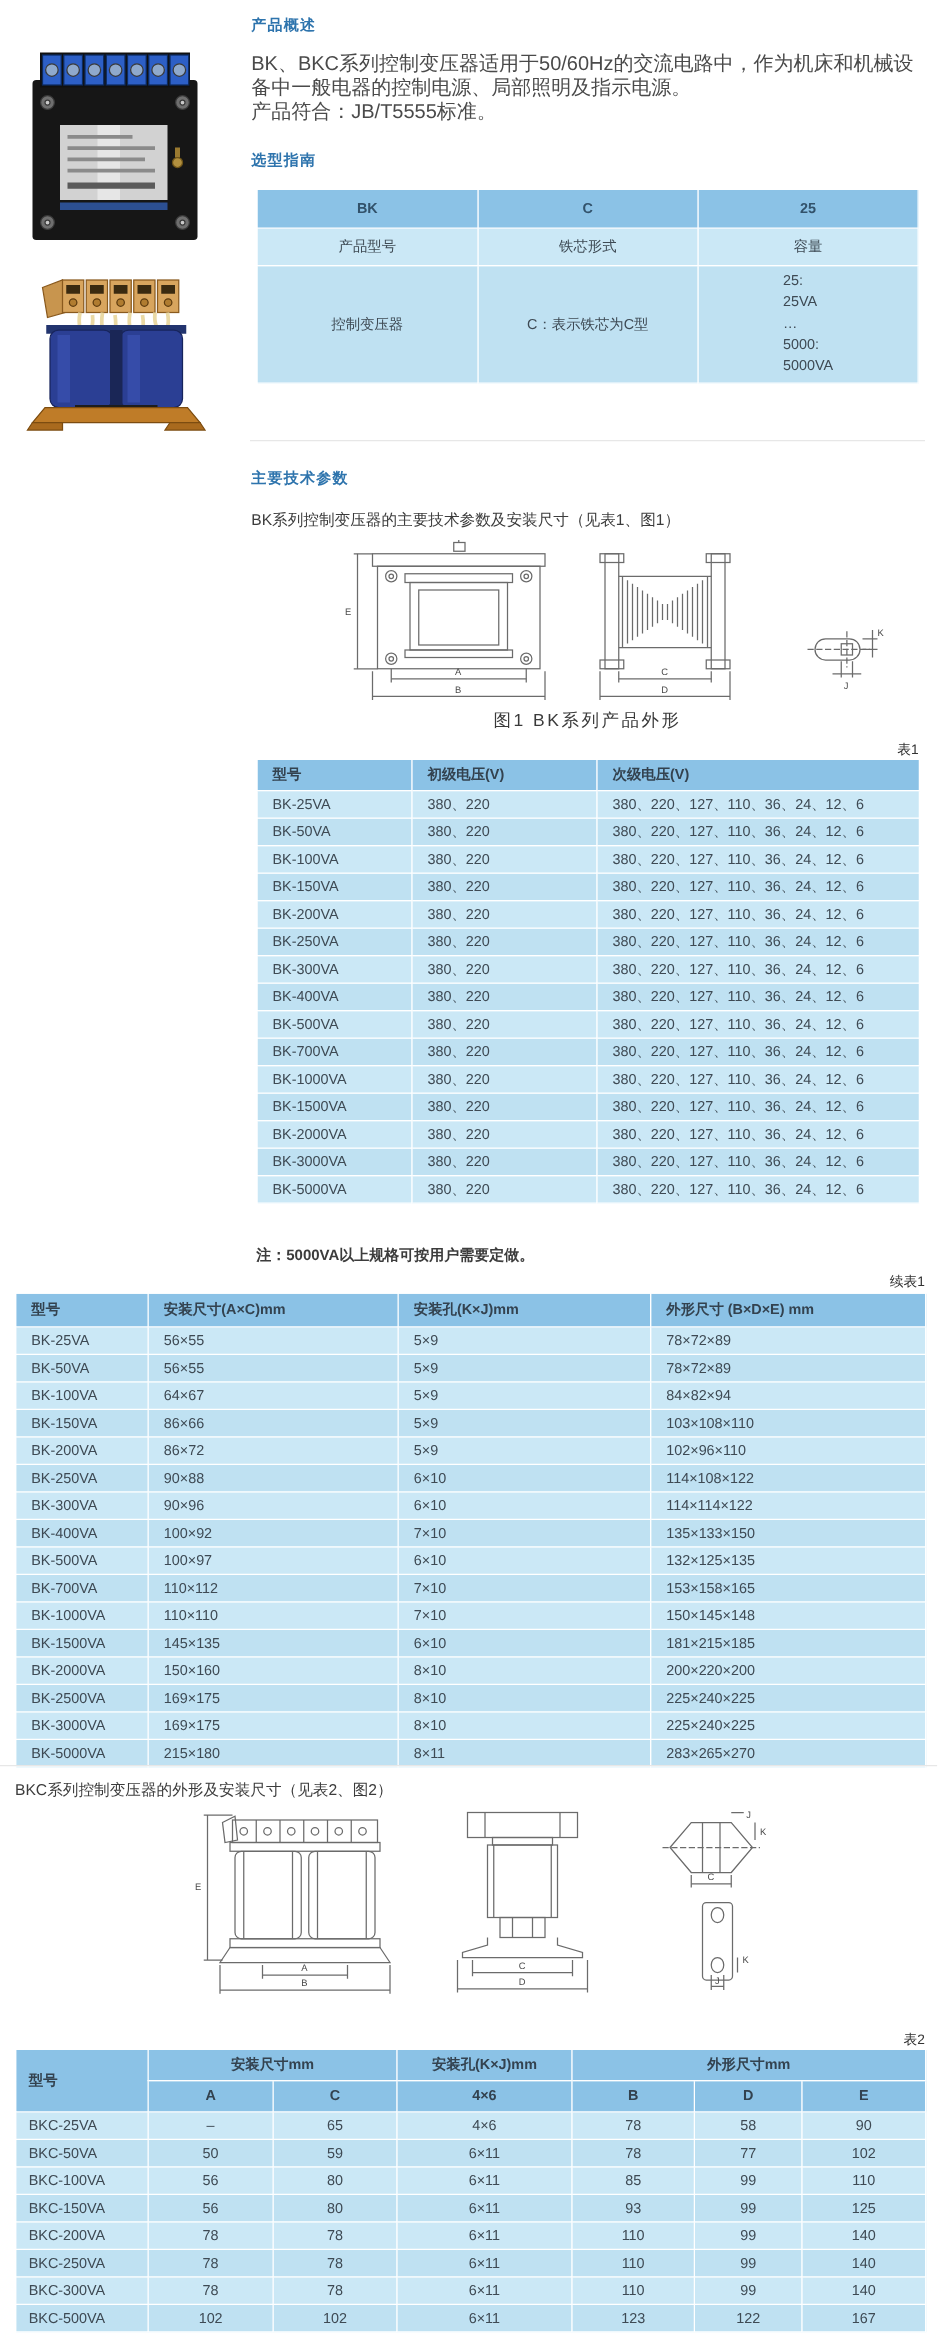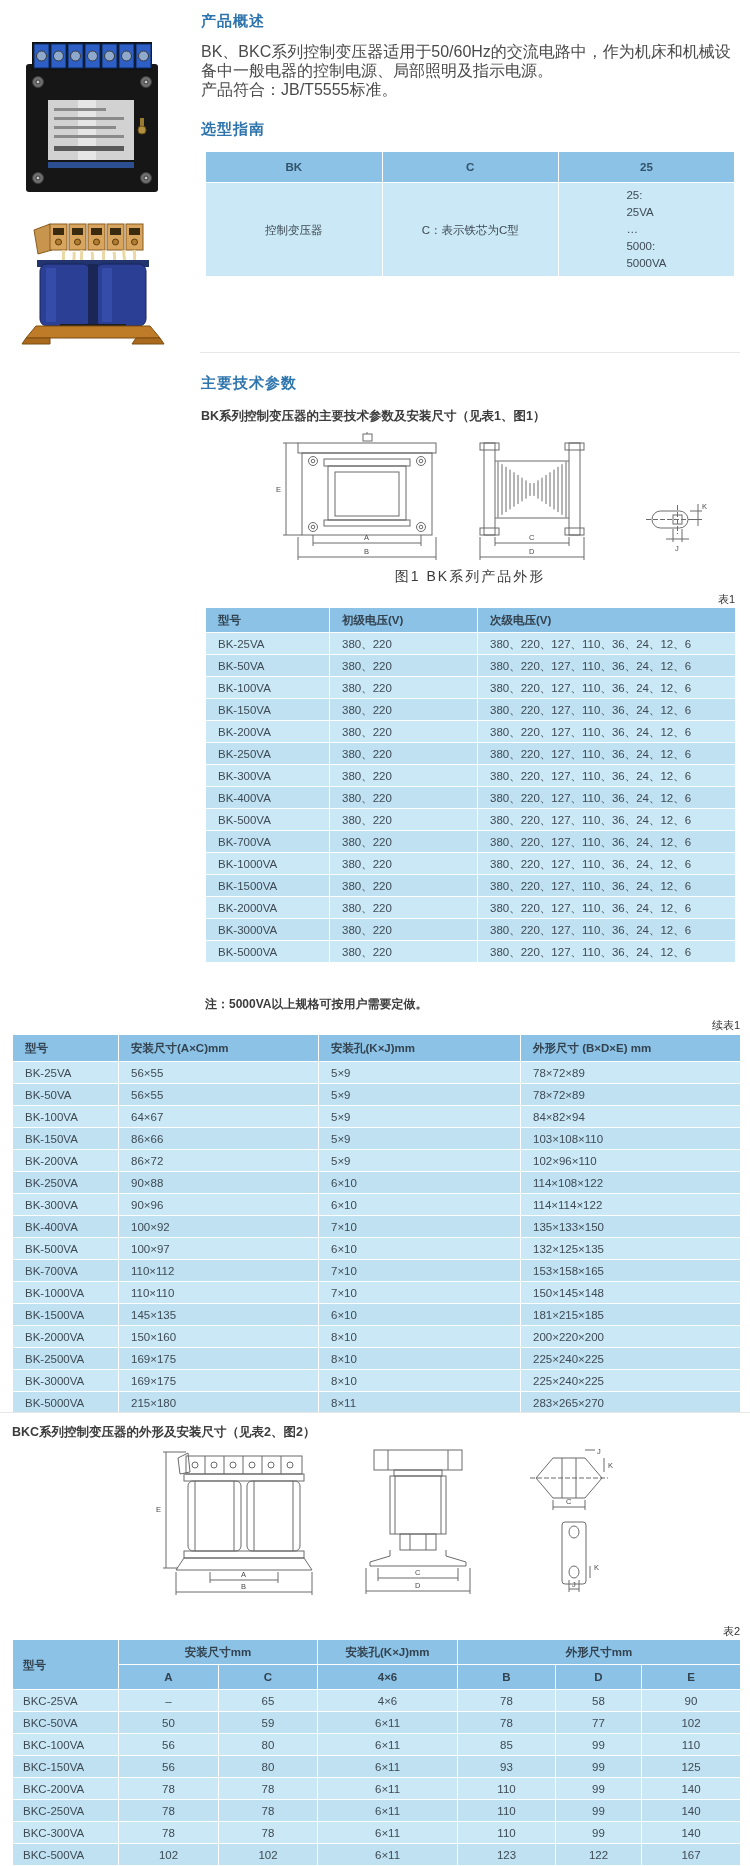--- a/index.html
+++ b/index.html
@@ -1,21 +1,21 @@
 <!DOCTYPE html>
 <html><head>
 <meta charset="utf-8">
 <style>
   html,body{margin:0;padding:0;background:#ffffff;}
   .canvas{position:relative;width:750px;height:1866px;background:#fff;overflow:hidden;
           font-family:"Liberation Sans","DejaVu Sans",sans-serif;}
   .abs{position:absolute;}
-  .sec-heading{font-size:15px;font-weight:bold;color:#2e74ad;letter-spacing:1px;}
+  .sec-heading{font-size:12px;font-weight:bold;color:#2e74ad;letter-spacing:1px;}
   .body-text{font-size:16px;color:#4a4a4a;line-height:19px;}
-  .intro-text{font-size:12.5px;font-weight:bold;color:#3c3c3c;}
+  .intro-text{font-size:12.5px;font-weight:normal;color:#3c3c3c;}
   .fig-caption{font-size:14px;font-weight:normal;color:#3a3a3a;text-align:center;letter-spacing:2px;}
   .tbl-label{font-size:11px;color:#333;text-align:right;}
   .note-text{font-size:12px;font-weight:bold;color:#3c3c3c;}
   .hairline{height:1px;background:#e7e7e7;}
 
   table.data-table{border-collapse:collapse;width:100%;table-layout:fixed;}
   .data-table th{background:#8bc2e6;color:#33424f;font-weight:bold;font-size:11.5px;
                  border:1.5px solid #fff;padding:5px 6px;line-height:14px;}
   .data-table td{font-size:11.5px;color:#3e4a54;border:1.5px solid #fff;
                  padding:3.5px 6px;line-height:14px;}
@@ -159,20 +159,25 @@
         <col style="width:33.3%">
       </colgroup>
     <thead>
       <tr>
         <th>BK</th>
         <th>C</th>
         <th>25</th>
       </tr>
     </thead>
     <tbody>
+      <tr class="r2">
+        <td>产品型号</td>
+        <td>铁芯形式</td>
+        <td>容量</td>
+      </tr>
       <tr class="r3">
         <td>控制变压器</td>
         <td>C：表示铁芯为C型</td>
         <td>
           <div class="cap-lines"><div>25:</div><div>25VA</div><div>…</div><div>5000:</div><div>5000VA</div></div>
         </td>
       </tr>
     </tbody>
   </table>
 

